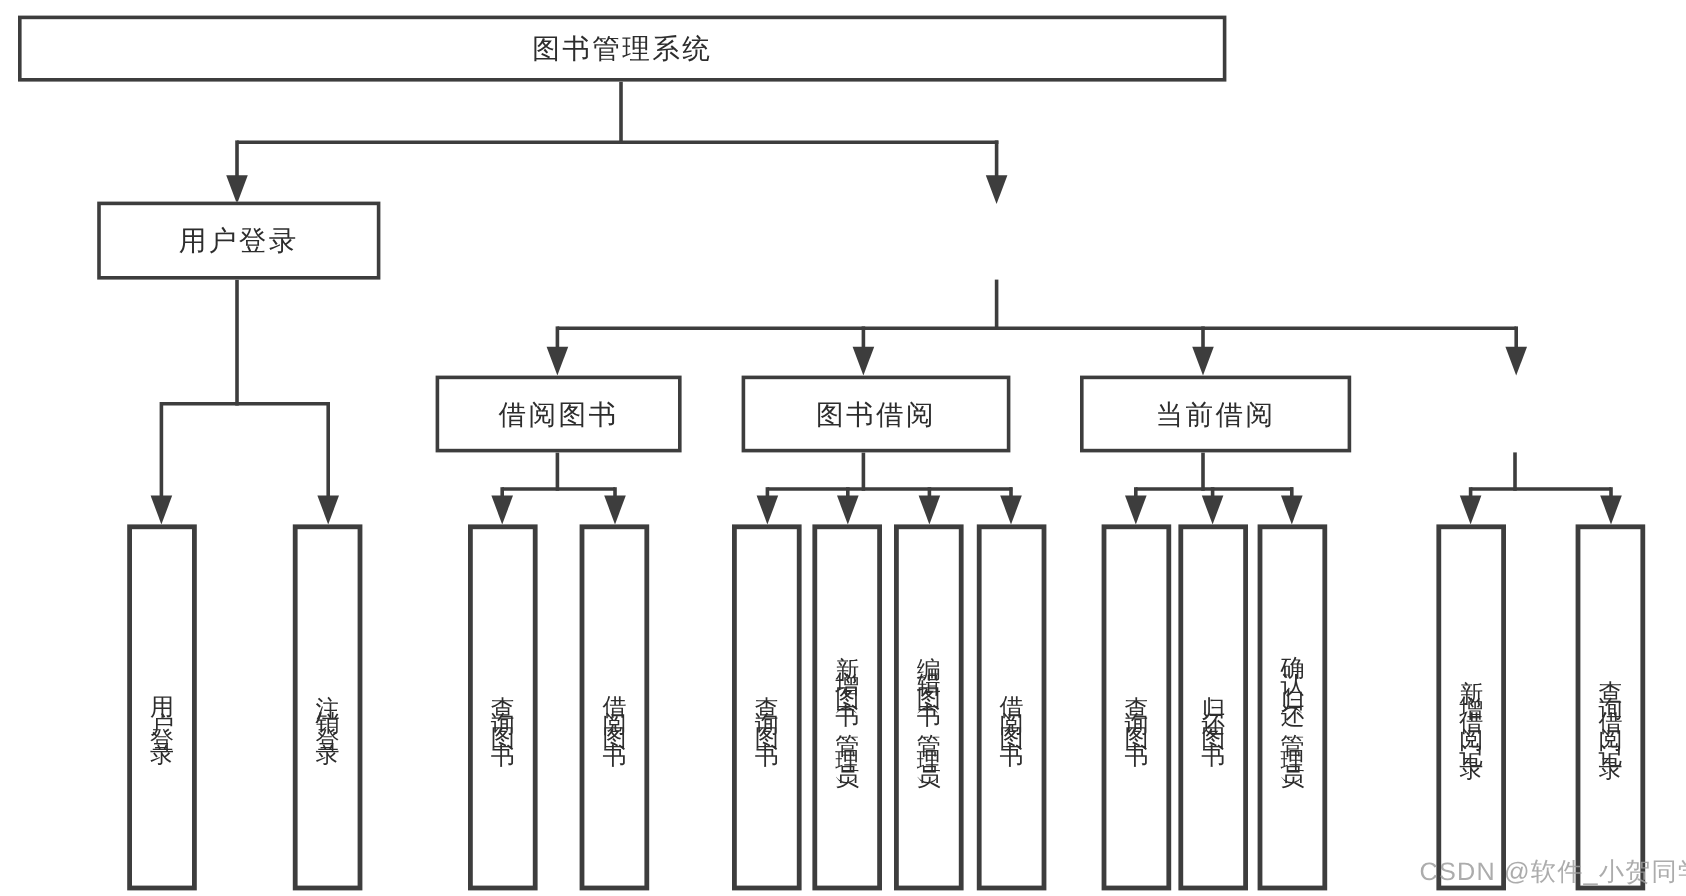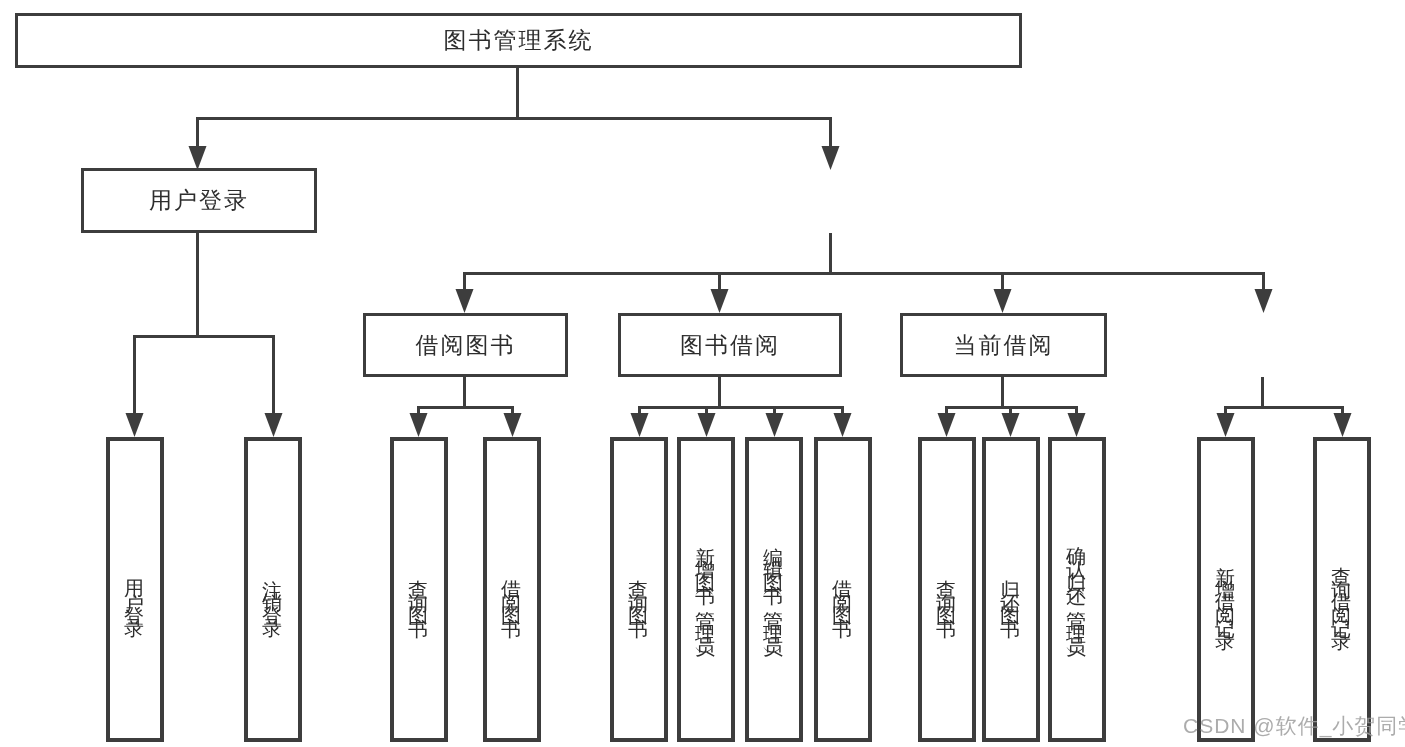--- a/index.html
+++ b/index.html
@@ -49,21 +49,21 @@
     height: 305px;
   }
   
   .n-root { left: 15px; top: 13px; width: 1007px; height: 55px; }
   
   .n-user-login { left: 81px;  top: 168px; width: 236px; height: 65px; }
   .n-book-mgmt  { left: 712px; top: 168px; width: 236px; height: 65px; }
   
   .n-new-book   { left: 363px;  top: 313px; width: 205px; height: 64px; }
   .n-borrow     { left: 618px;  top: 313px; width: 224px; height: 64px; }
-  .n-current    { left: 900px;  top: 313px; width: 207px; height: 64px; text-align: center; }
+  .n-current    { left: 900px;  top: 313px; width: 226px; height: 64px; text-align: center; }
   .n-records    { left: 1160px; top: 313px; width: 207px; height: 64px; }
   
   .l-login        { left: 106px; }
   .l-logout       { left: 244px; }
   .l-query1       { left: 390px; }
   .l-borrow1      { left: 483px; }
   .l-query2       { left: 610px; }
   .l-addbook      { left: 677px; }
   .l-editbook     { left: 745px; }
   .l-borrow2      { left: 814px; }

